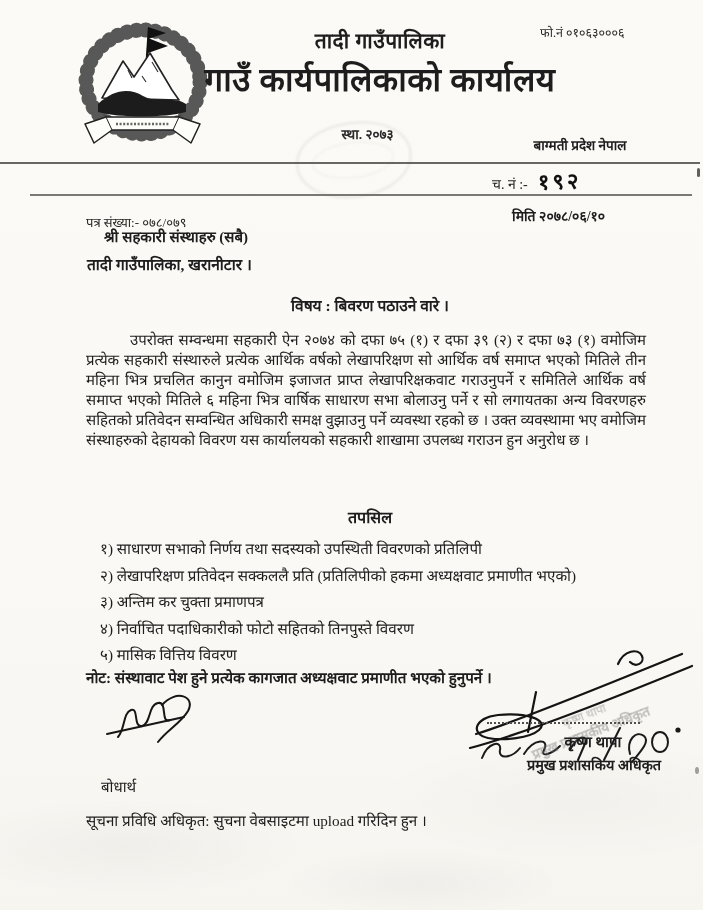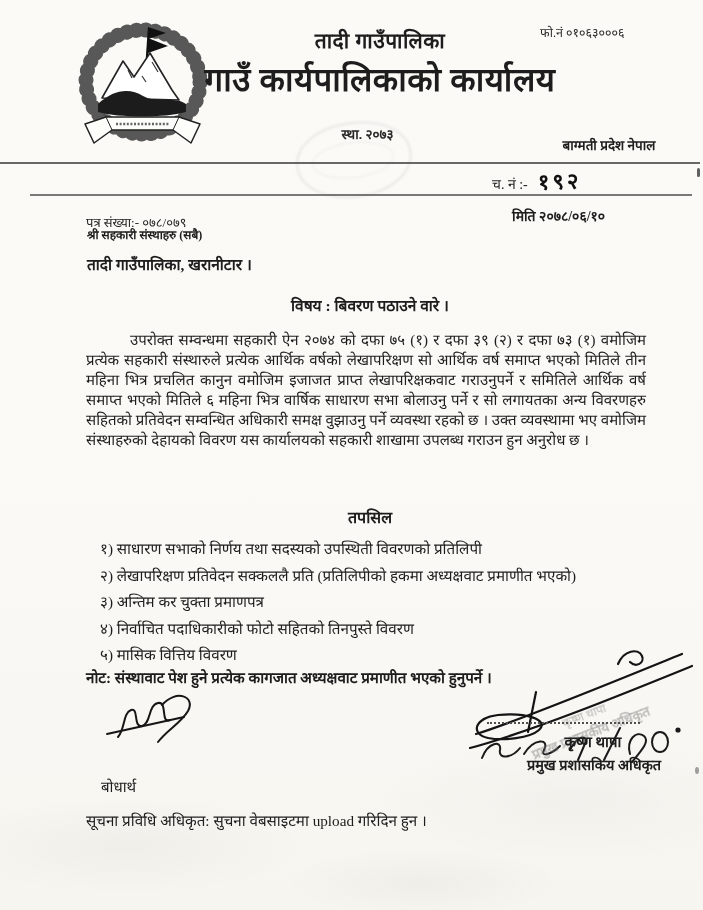--- a/index.html
+++ b/index.html
@@ -17,30 +17,30 @@
     overflow:hidden;
   }
   .abs{position:absolute;}
   .c{text-align:center;}
   
   .hd-phone{top:24px;left:540px;width:140px;font-size:12.5px;color:#2a2a2a;}
   .hd-muni{top:26px;left:150px;width:460px;font-size:21px;font-weight:700;letter-spacing:.5px;}
   .hd-office{top:56px;left:110px;width:540px;font-size:33px;font-weight:700;letter-spacing:.5px;}
   .hd-addr{top:103px;left:150px;width:450px;font-size:15px;font-weight:700;}
   .hd-est{top:125px;left:140px;width:455px;font-size:13.5px;font-weight:600;color:#2b2b2b;}
-  .hd-prov{top:136px;left:544px;width:130px;font-size:13.5px;font-weight:700;}
+  .hd-prov{top:136px;left:515px;width:130px;font-size:13.5px;font-weight:700;}
   .rule1{top:162px;left:0;width:700px;height:2px;background:#4c4c4c;opacity:.85;}
   .rule2{top:194px;left:30px;width:662px;height:2px;background:#585858;opacity:.8;}
   
   .ref-letter{top:171px;left:86px;font-size:13px;color:#262626;margin-top:42px;}
   .ref-ch{top:165px;left:492px;font-size:14px;color:#262626;}
   .ref-ch .hand{display:inline-block;font-size:22px;font-weight:700;margin-left:10px;letter-spacing:3px;transform:rotate(-2deg);color:#101010;}
   .ref-date{top:206px;left:512px;font-size:14px;font-weight:600;}
   
-  .addr1{top:226px;left:87px;font-size:12px;font-weight:600;text-align:right;}
+  .addr1{top:226px;left:104px;font-size:15px;font-weight:600;text-align:right;}
   .addr2{top:253px;left:87px;font-size:15.5px;font-weight:600;}
   
   .subject{top:294px;left:85px;width:570px;font-size:15.5px;font-weight:600;}
   
   .para{top:330px;left:86px;width:560px;font-size:15px;line-height:20px;text-align:justify;text-indent:44px;font-weight:500;}
   .tapasil{top:506px;left:85px;width:570px;font-size:16px;font-weight:700;}
   .list{top:536px;left:100px;width:545px;}
   .list .li{font-size:15.2px;line-height:26.6px;font-weight:500;white-space:nowrap;}
   .note{top:667px;left:86px;font-size:15.2px;font-weight:600;}
   

